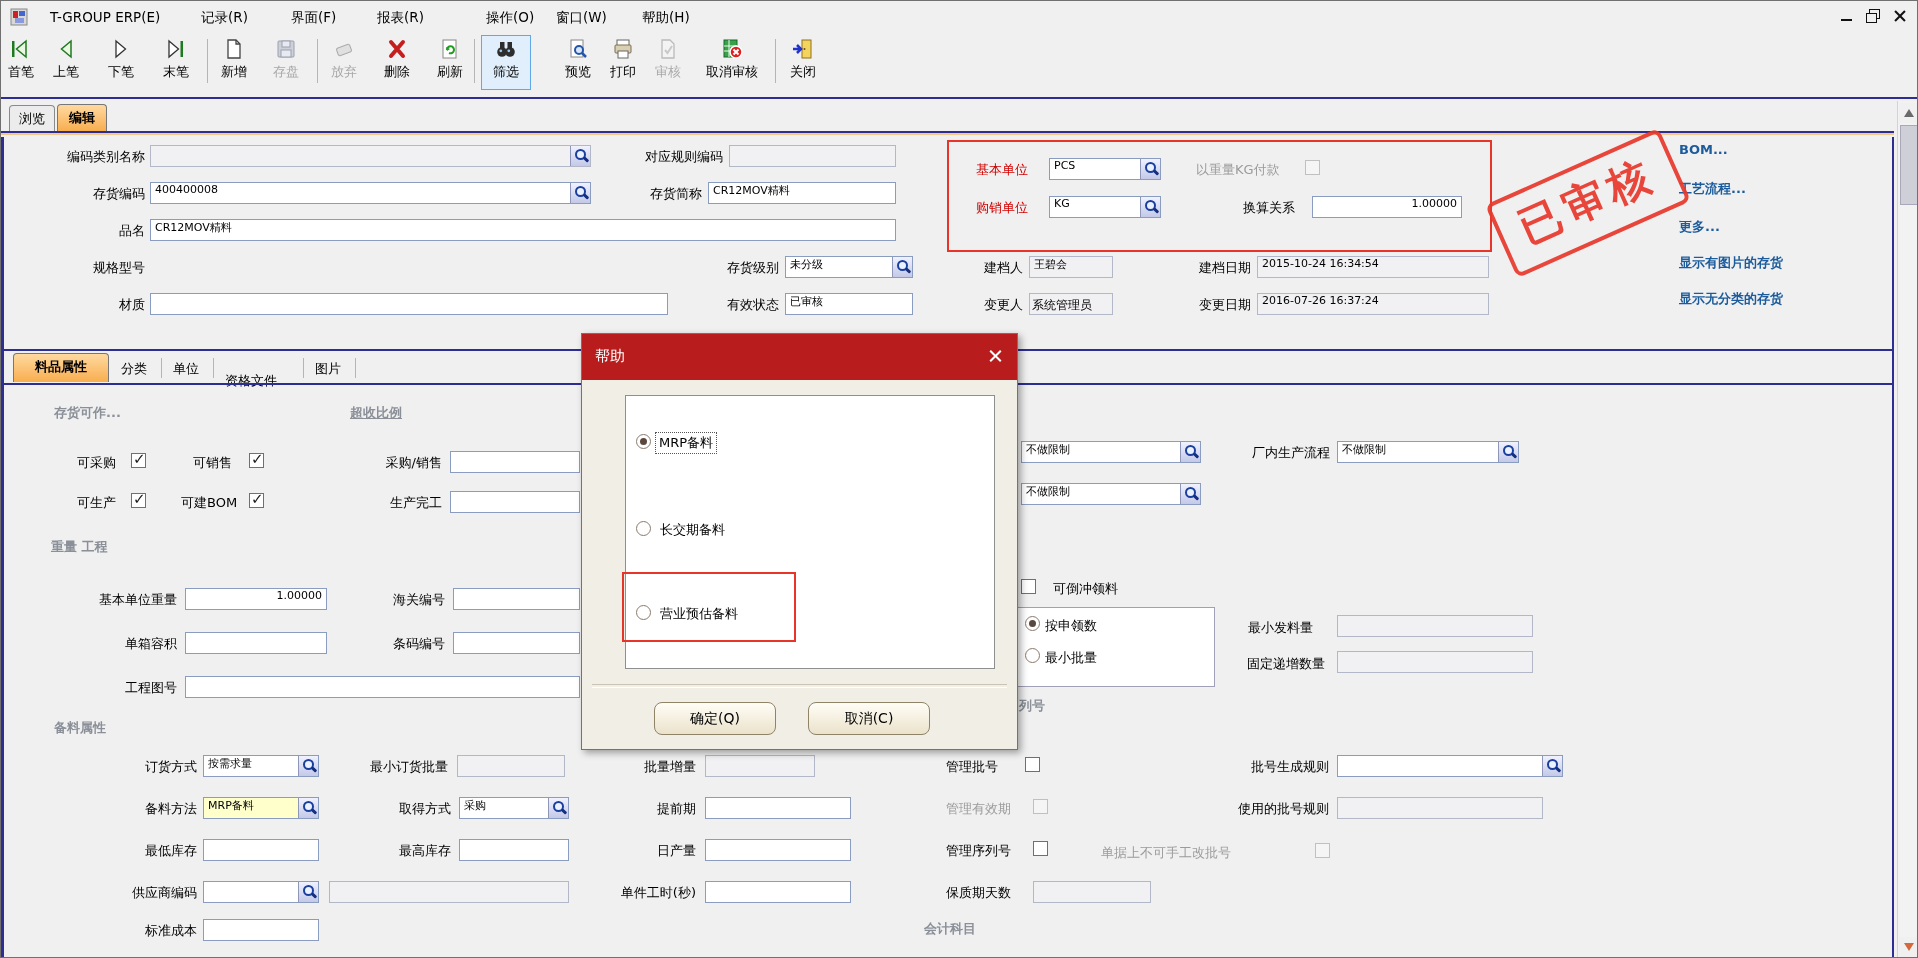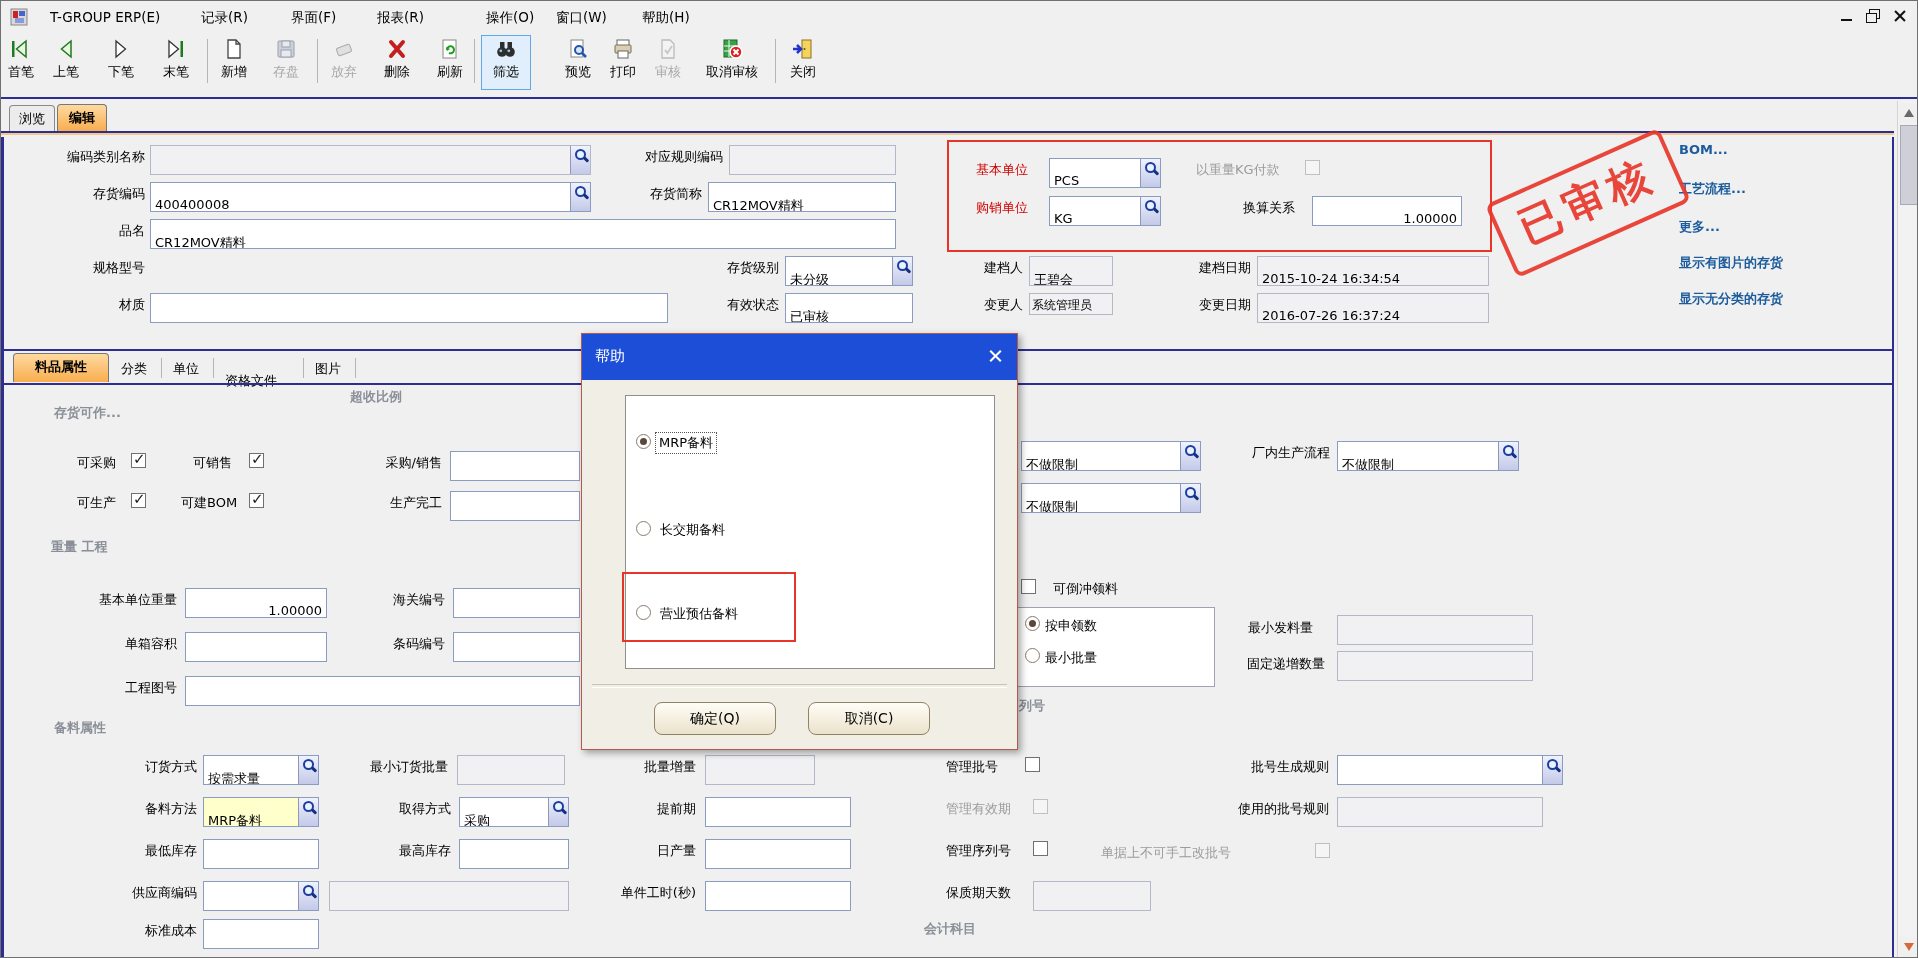--- a/index.html
+++ b/index.html
@@ -4,21 +4,21 @@
 <style>
 html,body{margin:0;padding:0;background:#9a9a9a;}
 #app{position:relative;width:1918px;height:958px;background:#f0f0f0;overflow:hidden;
  font-family:"DejaVu Sans","Liberation Sans",sans-serif;font-size:13px;color:#000;border:1px solid #707070;box-sizing:border-box;}
 .abs{position:absolute;}
 .lbl{position:absolute;white-space:nowrap;text-align:right;height:18px;}
 .lbl.l{text-align:left;}
 .lbl.red{color:#d00000;}
 .lbl.dim{color:#9b9b9b;}
 .hdr{position:absolute;color:#8a8f98;font-weight:bold;white-space:nowrap;}
-.fld{position:absolute;height:22px;box-sizing:border-box;background:#fff;border:1px solid #8a9cc0;padding:14px 4px;white-space:nowrap;overflow:hidden;font-size:13px;}
+.fld{position:absolute;height:22px;box-sizing:border-box;background:#fff;border:1px solid #8a9cc0;padding:0 4px;white-space:nowrap;overflow:hidden;font-size:11px;}
 .fld.ro{background:#f1f1f4;border-color:#b2b8c8;}
 .fld.yellow{background:#ffffcc;}
 .fld.num{text-align:right;}
 .fld.withlu{padding-right:22px;}
 .lu{position:absolute;top:0px;right:0px;bottom:0px;width:19px;background:linear-gradient(#f0f2ff,#c3c9e8);border-left:1px solid #8f97b8;cursor:pointer;}
 .lu::before{content:"";position:absolute;left:4px;top:3px;width:7px;height:7px;border:2px solid #1b3f9e;border-radius:50%;background:#eaf1ff;}
 .lu::after{content:"";position:absolute;left:12px;top:12px;width:6px;height:3px;background:#14307e;transform:rotate(42deg);border-radius:1px;}
 .cb{position:absolute;width:15px;height:15px;background:#fff;border:1px solid #707070;box-sizing:border-box;cursor:pointer;}
 .cb.on::after{content:"✓";position:absolute;left:1px;top:-4px;font-size:15px;font-weight:bold;color:#1a1a1a;}
 .cb.dis{border-color:#c0c0c0;background:#f5f5f5;}
@@ -44,21 +44,21 @@
 .tbi .tico{display:block;height:26px;}
 .tbi svg{display:block;margin:0 auto;width:24px;height:24px;}
 .tbi .tlbl{display:block;font-size:13px;margin-top:0px;white-space:nowrap;}
 .tbi.dis .tlbl{color:#a8a8a8;}
 .tbsel{position:absolute;left:480px;top:34px;width:48px;height:53px;border:1px solid #62a8e8;background:#e1effc;}
 
 .tab{position:absolute;box-sizing:border-box;border:1px solid #8a8a8a;border-bottom:none;border-radius:4px 4px 0 0;background:#ececec;text-align:center;padding-top:4px;cursor:pointer;}
 .tab.on{background:linear-gradient(#ffd9a0,#f8ae4f);font-weight:bold;border-color:#777;}
 
 #dlg{position:absolute;left:580px;top:332px;width:435px;height:415px;background:#f1eee6;border:1px solid #b05a50;box-shadow:3px 3px 7px rgba(0,0,0,.35);z-index:40;}
-#dlg .titlebar{position:absolute;left:0;top:0;right:0;height:46px;background:#1d4ed8;}
+#dlg .titlebar{position:absolute;left:0;top:0;right:0;height:46px;background:#b91c1c;}
 #dlg .title{position:absolute;left:13px;top:13px;color:#fff;font-size:15px;}
 #dlg .dclose{position:absolute;right:14px;top:15px;width:15px;height:15px;cursor:pointer;}
 #dlg .dclose::before,#dlg .dclose::after{content:"";position:absolute;left:0px;top:6px;width:15px;height:2px;background:#fff;}
 #dlg .dclose::before{transform:rotate(45deg);}
 #dlg .dclose::after{transform:rotate(-45deg);}
 #dlg .listbox{position:absolute;left:43px;top:61px;width:368px;height:272px;background:#fff;border:1px solid #8f8f8f;}
 #dlg .opt-label{position:absolute;white-space:nowrap;}
 #dlg .focusdot{outline:1px dotted #555;padding:1px 3px;}
 #dlg .hlred{position:absolute;left:40px;top:238px;width:170px;height:66px;border:2px solid #e8352a;}
 #dlg .groove{position:absolute;left:10px;top:350px;width:415px;height:2px;border-top:1px solid #cbc4b4;border-bottom:1px solid #fff;}
@@ -360,21 +360,21 @@
   <div class="hdr" style="left:53px;top:403px;">存货可作...</div>
   <div class="lbl l" style="left:76px;top:453px;">可采购</div>
   <div class="cb on" style="left:130px;top:452px;"></div>
   <div class="lbl l" style="left:192px;top:453px;">可销售</div>
   <div class="cb on" style="left:248px;top:452px;"></div>
   <div class="lbl l" style="left:76px;top:493px;">可生产</div>
   <div class="cb on" style="left:130px;top:492px;"></div>
   <div class="lbl l" style="left:180px;top:493px;">可建BOM</div>
   <div class="cb on" style="left:248px;top:492px;"></div>
 
-  <div class="hdr" style="left:349px;top:387px;">超收比例</div>
+  <div class="hdr" style="left:349px;top:403px;text-decoration:underline;">超收比例</div>
   <div class="lbl" style="left:355px;top:453px;width:86px;">采购/销售</div>
   <div class="fld" style="left:449px;top:450px;width:130px;">
     <span></span>
   </div>
   <div class="lbl" style="left:355px;top:493px;width:86px;">生产完工</div>
   <div class="fld" style="left:449px;top:490px;width:130px;">
     <span></span>
   </div>
 
   <div class="fld withlu" style="left:1020px;top:440px;width:180px;">

